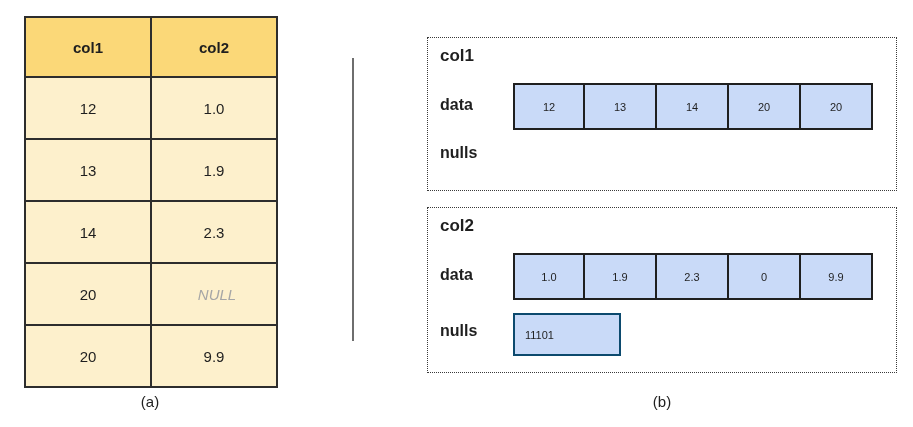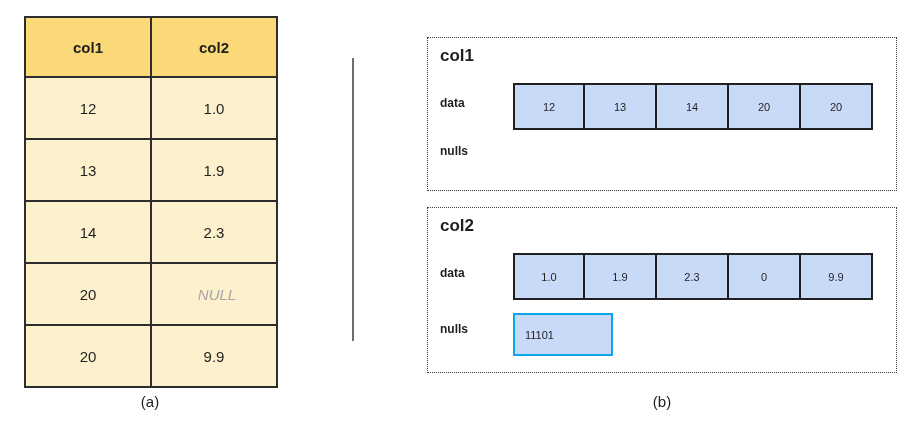--- a/index.html
+++ b/index.html
@@ -79,21 +79,21 @@
   .colbox-title {
     position: absolute;
     left: 12px;
     top: 8px;
     font-size: 17px;
     font-weight: bold;
   }
   .row-label {
     position: absolute;
     left: 12px;
-    font-size: 12px;
+    font-size: 16px;
     font-weight: bold;
   }
   .label-data   { top: 58px; }
   .label-nulls-1 { top: 106px; }
   .label-nulls-2 { top: 114px; }
 
   .cells-row {
     position: absolute;
     left: 85px;
     top: 45px;
@@ -109,25 +109,25 @@
     align-items: center;
     justify-content: center;
     font-size: 11px;
   }
   .cell + .cell { border-left: none; }
 
   .nulls-cell {
     position: absolute;
     left: 85px;
     top: 105px;
-    width: 100px;
+    width: 108px;
     height: 43px;
     box-sizing: border-box;
     background: var(--cell-blue-bg, #C9DAF8);
-    border: 2px solid #0ea5e9;
+    border: 2px solid #0c4a6e;
     display: flex;
     align-items: center;
     justify-content: flex-start;
     padding-left: 10px;
     font-size: 11px;
   }
 </style>
 </head>
 <body>
 

